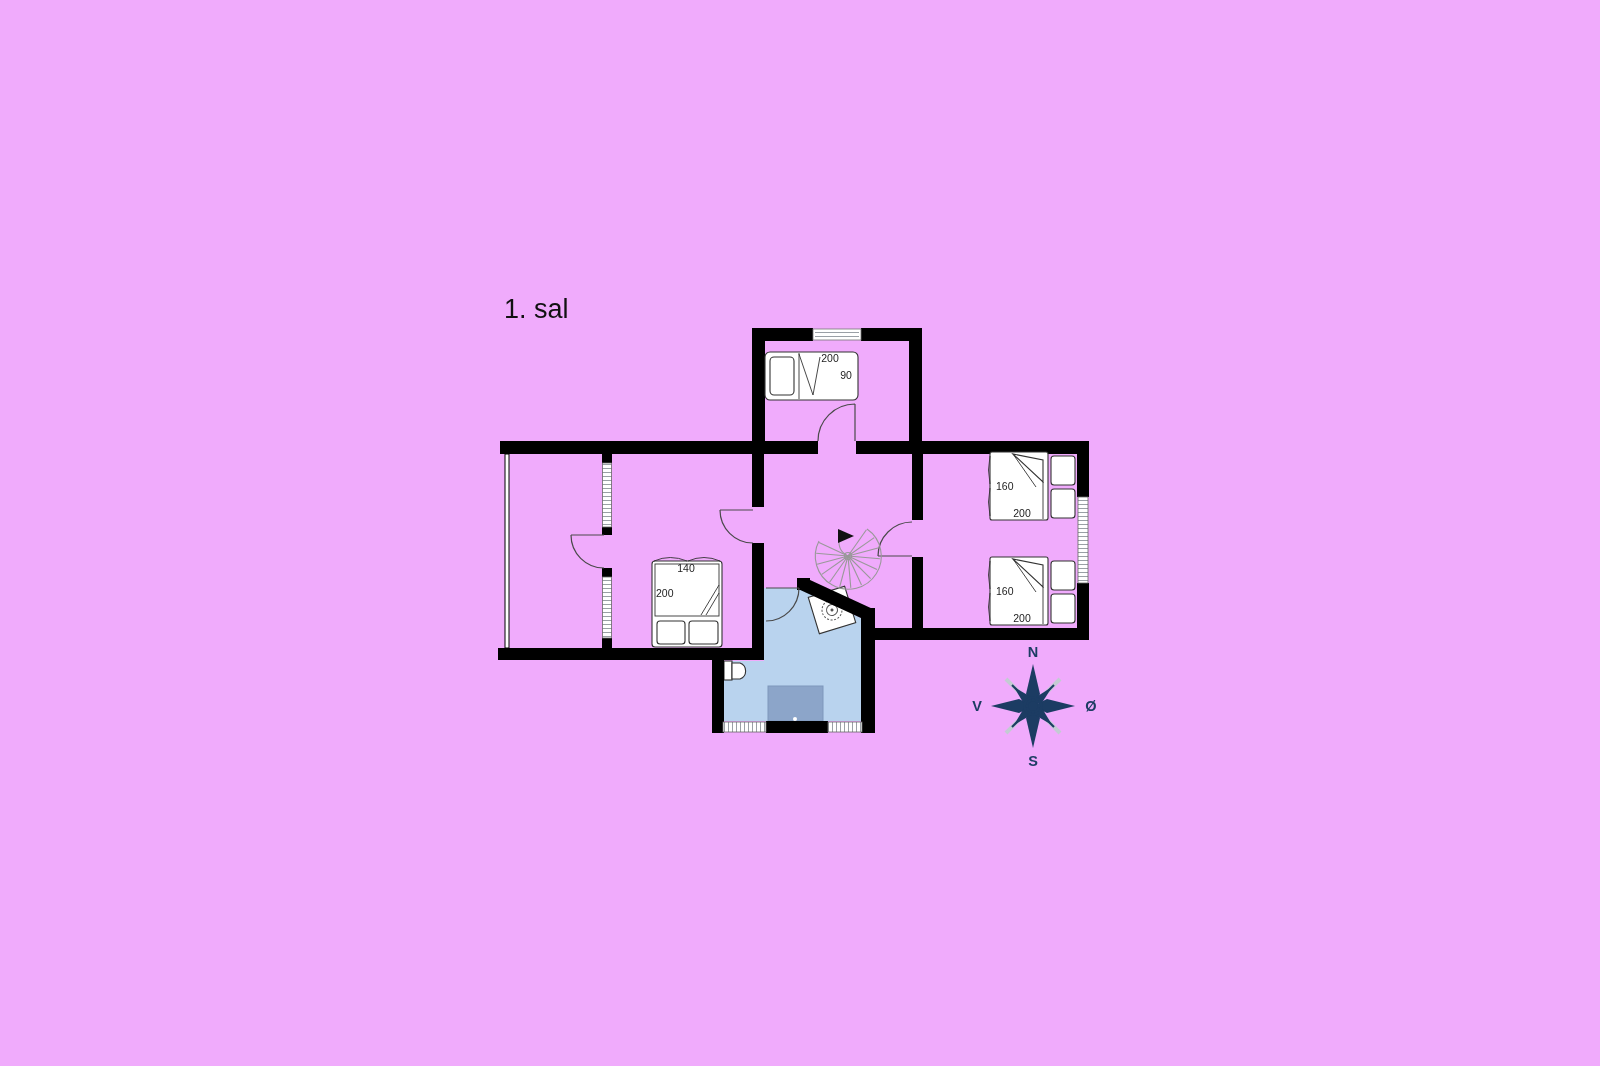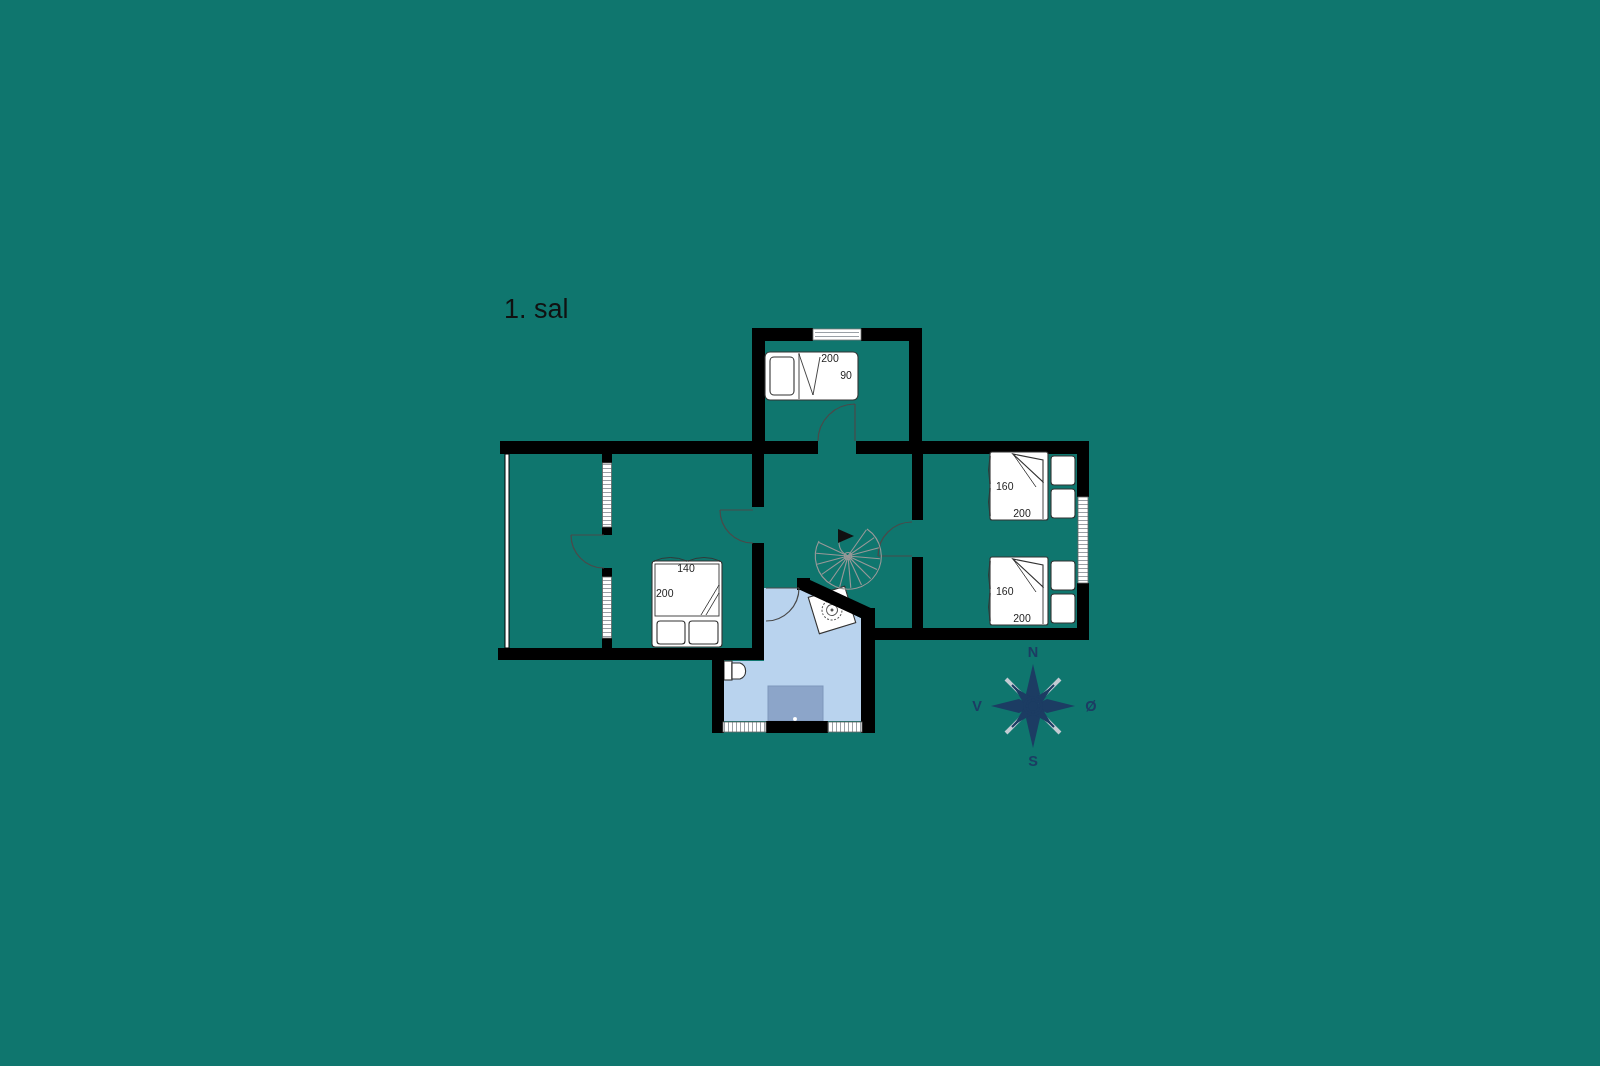--- a/index.html
+++ b/index.html
@@ -1,16 +1,16 @@
 <!DOCTYPE html>
 <html style="--wall: #000000; --bath: #b9d3ee; --mat: #8ca5c9; --navy: #1c3c63;"><head>
 <meta charset="utf-8">
 <style>
   html,body{margin:0;padding:0;background:#fff;}
-  .canvas{position:relative;width:1600px;height:1066px;background:#0f766e;overflow:hidden;
+  .canvas{position:relative;width:1600px;height:1066px;background:#f0abfc;overflow:hidden;
           font-family:"Liberation Sans",sans-serif;}
   svg{position:absolute;left:0;top:0;}
   .wall{fill:var(--wall,#000);}
   .thinwall{fill:#fff;stroke:#000;stroke-width:1;}
   .furn{fill:#fff;stroke:#333;stroke-width:1.1;}
   .furnline{stroke:#333;fill:none;stroke-width:0.9;}
   .door{stroke:#4a4a4a;fill:none;stroke-width:1.2;}
   .stair{stroke:#999;fill:none;stroke-width:1.1;}
   .winframe{fill:#fff;stroke:#777;stroke-width:0.8;}
   .winline{stroke:#9aa0a6;stroke-width:1;}

